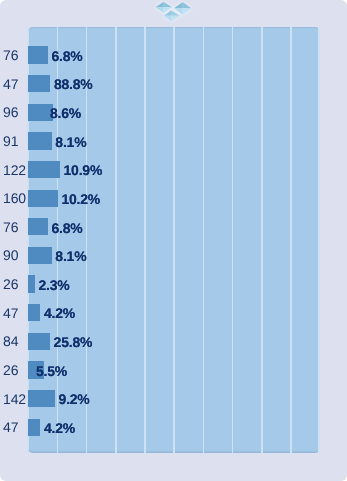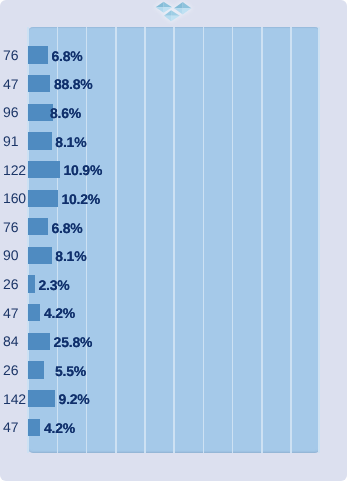--- a/index.html
+++ b/index.html
@@ -144,21 +144,21 @@
         <div class="pct" style="left: 43.964px;">4.2%</div>
       </div>
       <div class="row" style="top: 332.7px;">
         <div class="rowlabel">84</div>
         <div class="bar" style="width: 21.9px;"></div>
         <div class="pct" style="left: 53.6px;">25.8%</div>
       </div>
       <div class="row" style="top: 361.33px;">
         <div class="rowlabel">26</div>
         <div class="bar" style="width: 16.06px;"></div>
-        <div class="pct" style="left: 55px;">5.5%</div>
+        <div class="pct" style="left: 36px;">5.5%</div>
       </div>
       <div class="row" style="top: 389.96px;">
         <div class="rowlabel">142</div>
         <div class="bar" style="width: 26.864px;"></div>
         <div class="pct" style="left: 58.564px;">9.2%</div>
       </div>
       <div class="row" style="top: 418.59px;">
         <div class="rowlabel">47</div>
         <div class="bar" style="width: 12.264px;"></div>
         <div class="pct" style="left: 43.964px;">4.2%</div>

